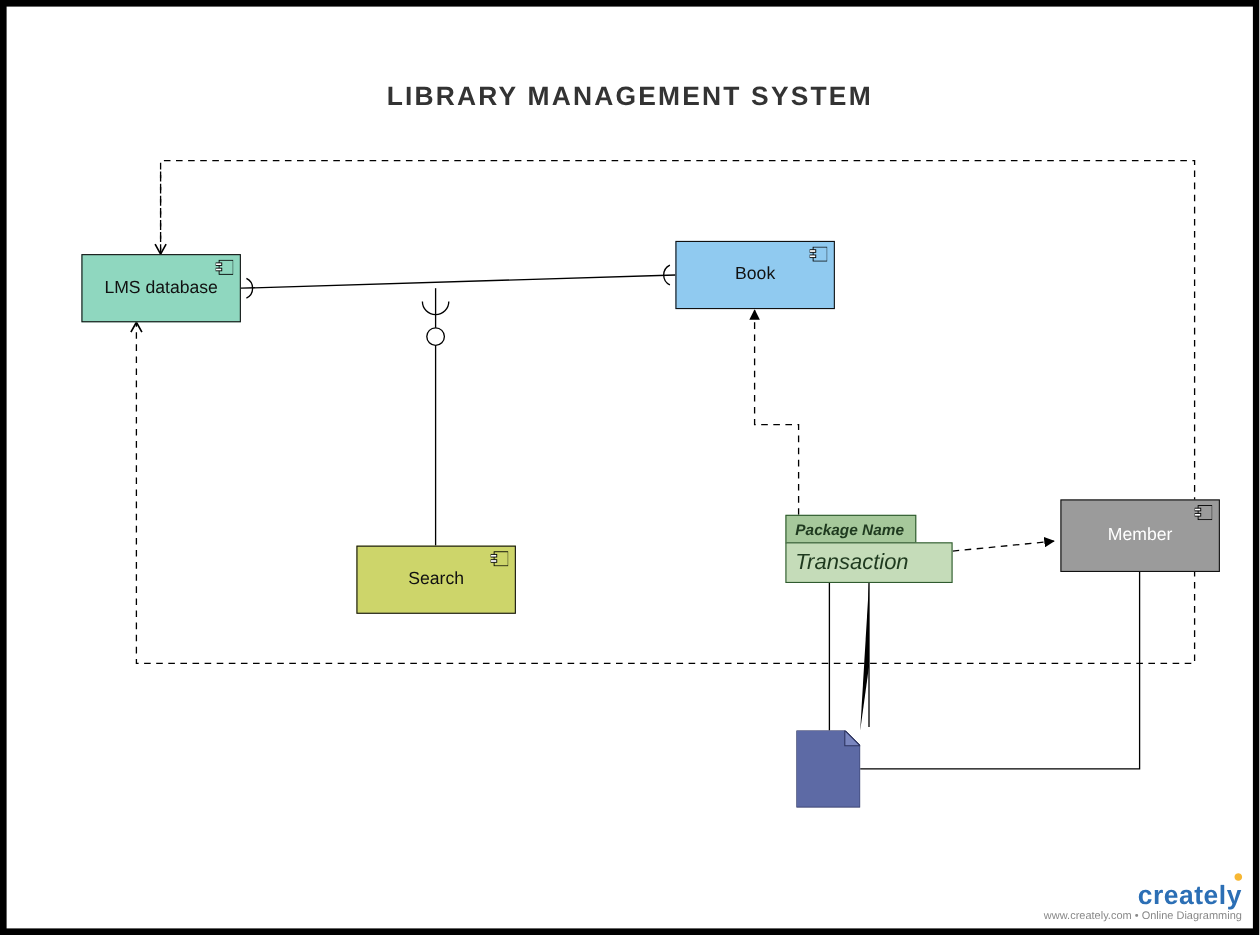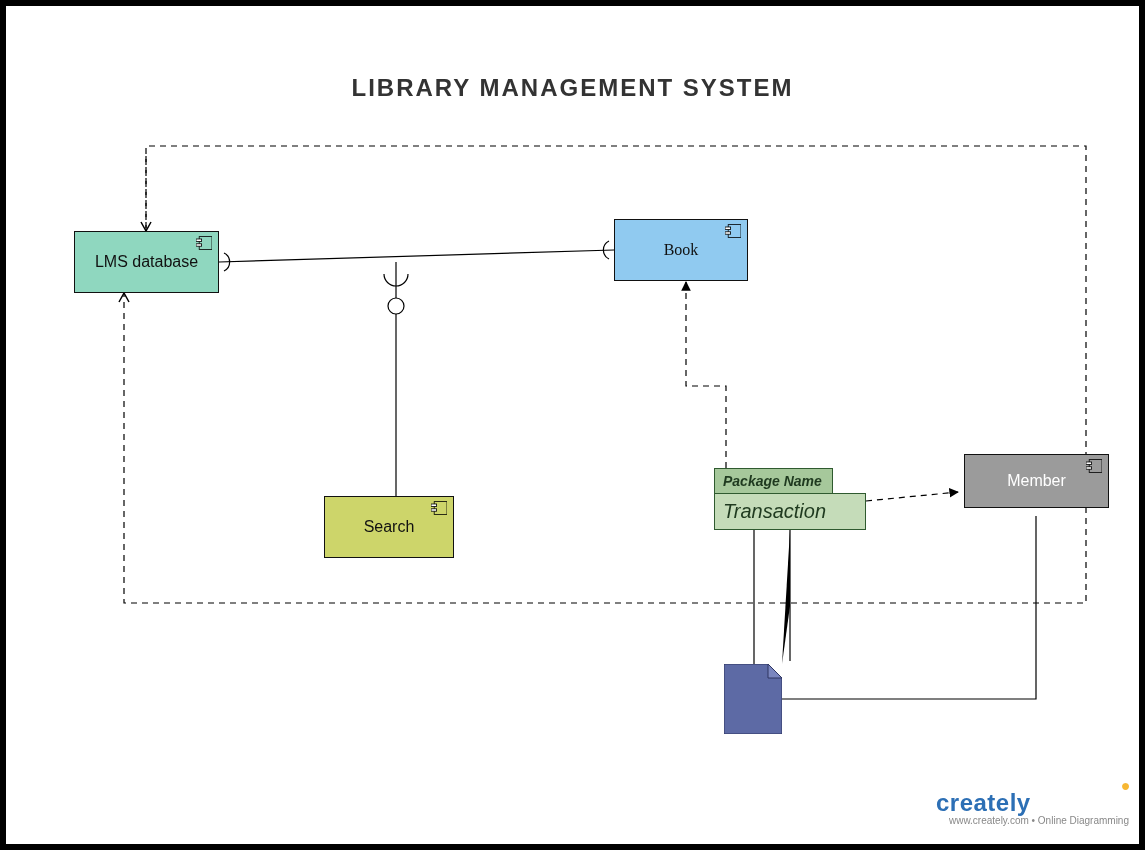--- a/index.html
+++ b/index.html
@@ -78,22 +78,22 @@
     color: #1f3a1f;
   }
   .document {
     position: absolute;
     width: 58px;
     height: 70px;
   }
   .watermark {
     position: absolute;
     right: 10px;
-    bottom: 18px;
-    text-align: left;
+    bottom: 6px;
+    text-align: right;
     font-family: inherit;
   }
   .watermark .brand {
     font-size: 24px;
     color: #2c6fb5;
     font-weight: 600;
     letter-spacing: 0.5px;
     position: relative;
   }
   .watermark .bulb {
@@ -164,37 +164,37 @@
   </svg>
 
   <div id="c-lms" class="component" style="left: 68px; top: 225px; width: 145px; height: 62px; background: rgb(143, 215, 191);">
     <span>LMS database</span>
     <svg class="comp-icon" viewBox="0 0 20 16">
         <rect x="4" y="0" width="16" height="16" fill="none" stroke="#000"></rect>
         <rect x="0" y="3" width="7" height="3" fill="#fff" stroke="#000"></rect>
         <rect x="0" y="9" width="7" height="3" fill="#fff" stroke="#000"></rect>
       </svg>
   </div>
-  <div id="c-book" class="component" style="left: 608px; top: 213px; width: 134px; height: 62px; background: rgb(144, 202, 240); font-family: Liberation Serif, serif;">
+  <div id="c-book" class="component" style="left: 608px; top: 213px; width: 145px; height: 62px; background: rgb(144, 202, 240);">
     <span>Book</span>
     <svg class="comp-icon" viewBox="0 0 20 16">
         <rect x="4" y="0" width="16" height="16" fill="none" stroke="#000"></rect>
         <rect x="0" y="3" width="7" height="3" fill="#fff" stroke="#000"></rect>
         <rect x="0" y="9" width="7" height="3" fill="#fff" stroke="#000"></rect>
       </svg>
   </div>
-  <div id="c-search" class="component" style="left: 318px; top: 490px; width: 130px; height: 62px; background: rgb(205, 213, 106);">
+  <div id="c-search" class="component" style="left: 318px; top: 490px; width: 145px; height: 62px; background: rgb(205, 213, 106);">
     <span>Search</span>
     <svg class="comp-icon" viewBox="0 0 20 16">
         <rect x="4" y="0" width="16" height="16" fill="none" stroke="#000"></rect>
         <rect x="0" y="3" width="7" height="3" fill="#fff" stroke="#000"></rect>
         <rect x="0" y="9" width="7" height="3" fill="#fff" stroke="#000"></rect>
       </svg>
   </div>
-  <div id="c-member" class="component" style="left: 958px; top: 448px; width: 145px; height: 54px; background: rgb(155, 155, 155); color: rgb(255, 255, 255);">
+  <div id="c-member" class="component" style="left: 958px; top: 448px; width: 145px; height: 66px; background: rgb(155, 155, 155); color: rgb(255, 255, 255);">
     <span>Member</span>
     <svg class="comp-icon" viewBox="0 0 20 16">
         <rect x="4" y="0" width="16" height="16" fill="none" stroke="#000"></rect>
         <rect x="0" y="3" width="7" height="3" fill="#fff" stroke="#000"></rect>
         <rect x="0" y="9" width="7" height="3" fill="#fff" stroke="#000"></rect>
       </svg>
   </div>
 
   <div id="pkg" class="pkg" style="left: 708px; top: 462px; width: 152px;">
     <div class="pkg-head" style="width: 118.56px;">Package Name</div>

